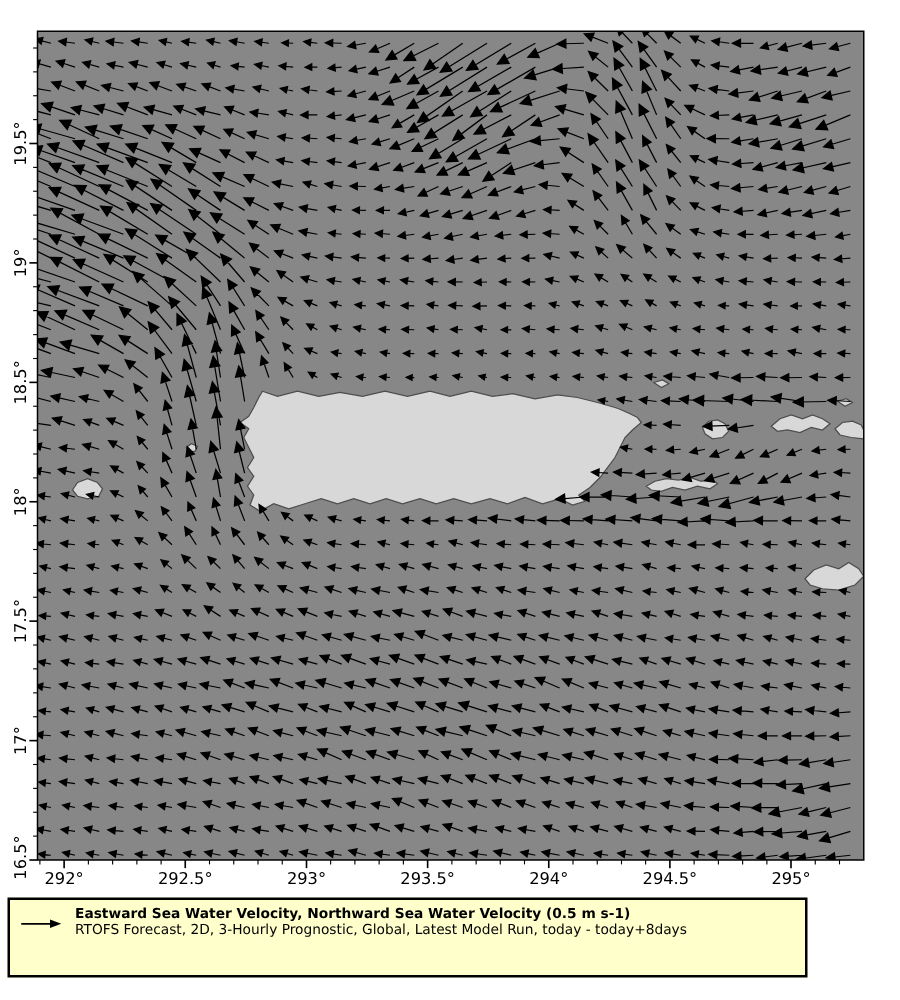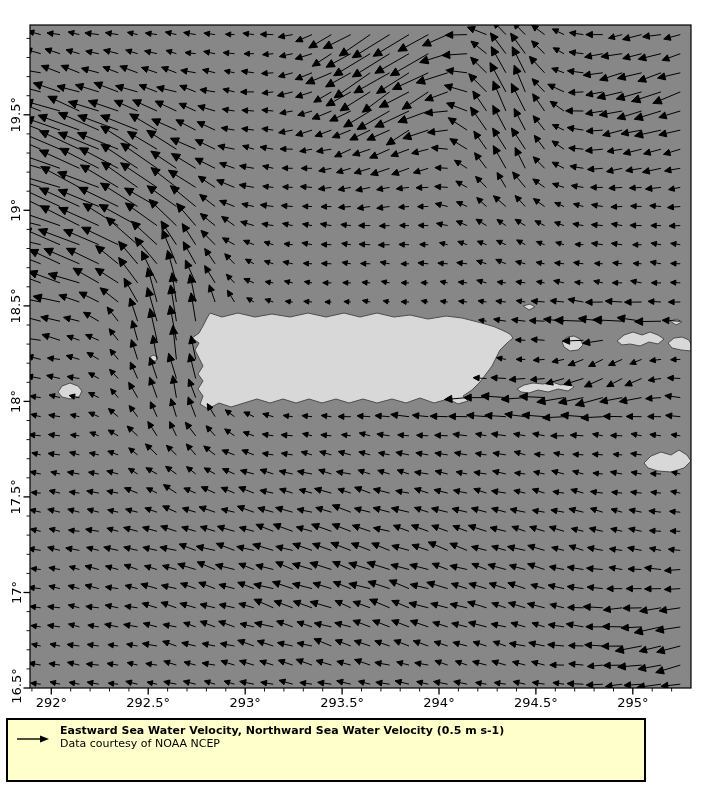--- a/index.html
+++ b/index.html
@@ -130,16 +130,16 @@
 
   <div class="legend-box" id="legend-box" style="left: 6px; top: 718px; width: 640px; height: 64px; background: rgb(255, 255, 204); border: 2px solid rgb(0, 0, 0);">
     <div class="legend-arrow-wrap">
       <svg width="34" height="10">
         <line x1="1" y1="5" x2="26" y2="5" stroke="#000" stroke-width="1.4"></line>
         <polygon points="33,5 24,1.6 24,8.4" fill="#000"></polygon>
       </svg>
     </div>
     <div class="legend-text">
       <div class="l1">Eastward Sea Water Velocity, Northward Sea Water Velocity (0.5 m s-1)</div>
-      <div class="ln">Data courtesy of NOAA NCEP</div>
+      <div class="ln">RTOFS Forecast, 2D, 3-Hourly Prognostic, Global, Latest Model Run, today - today+8days</div>
     </div>
   </div>
 </div>
 
 </body></html>

